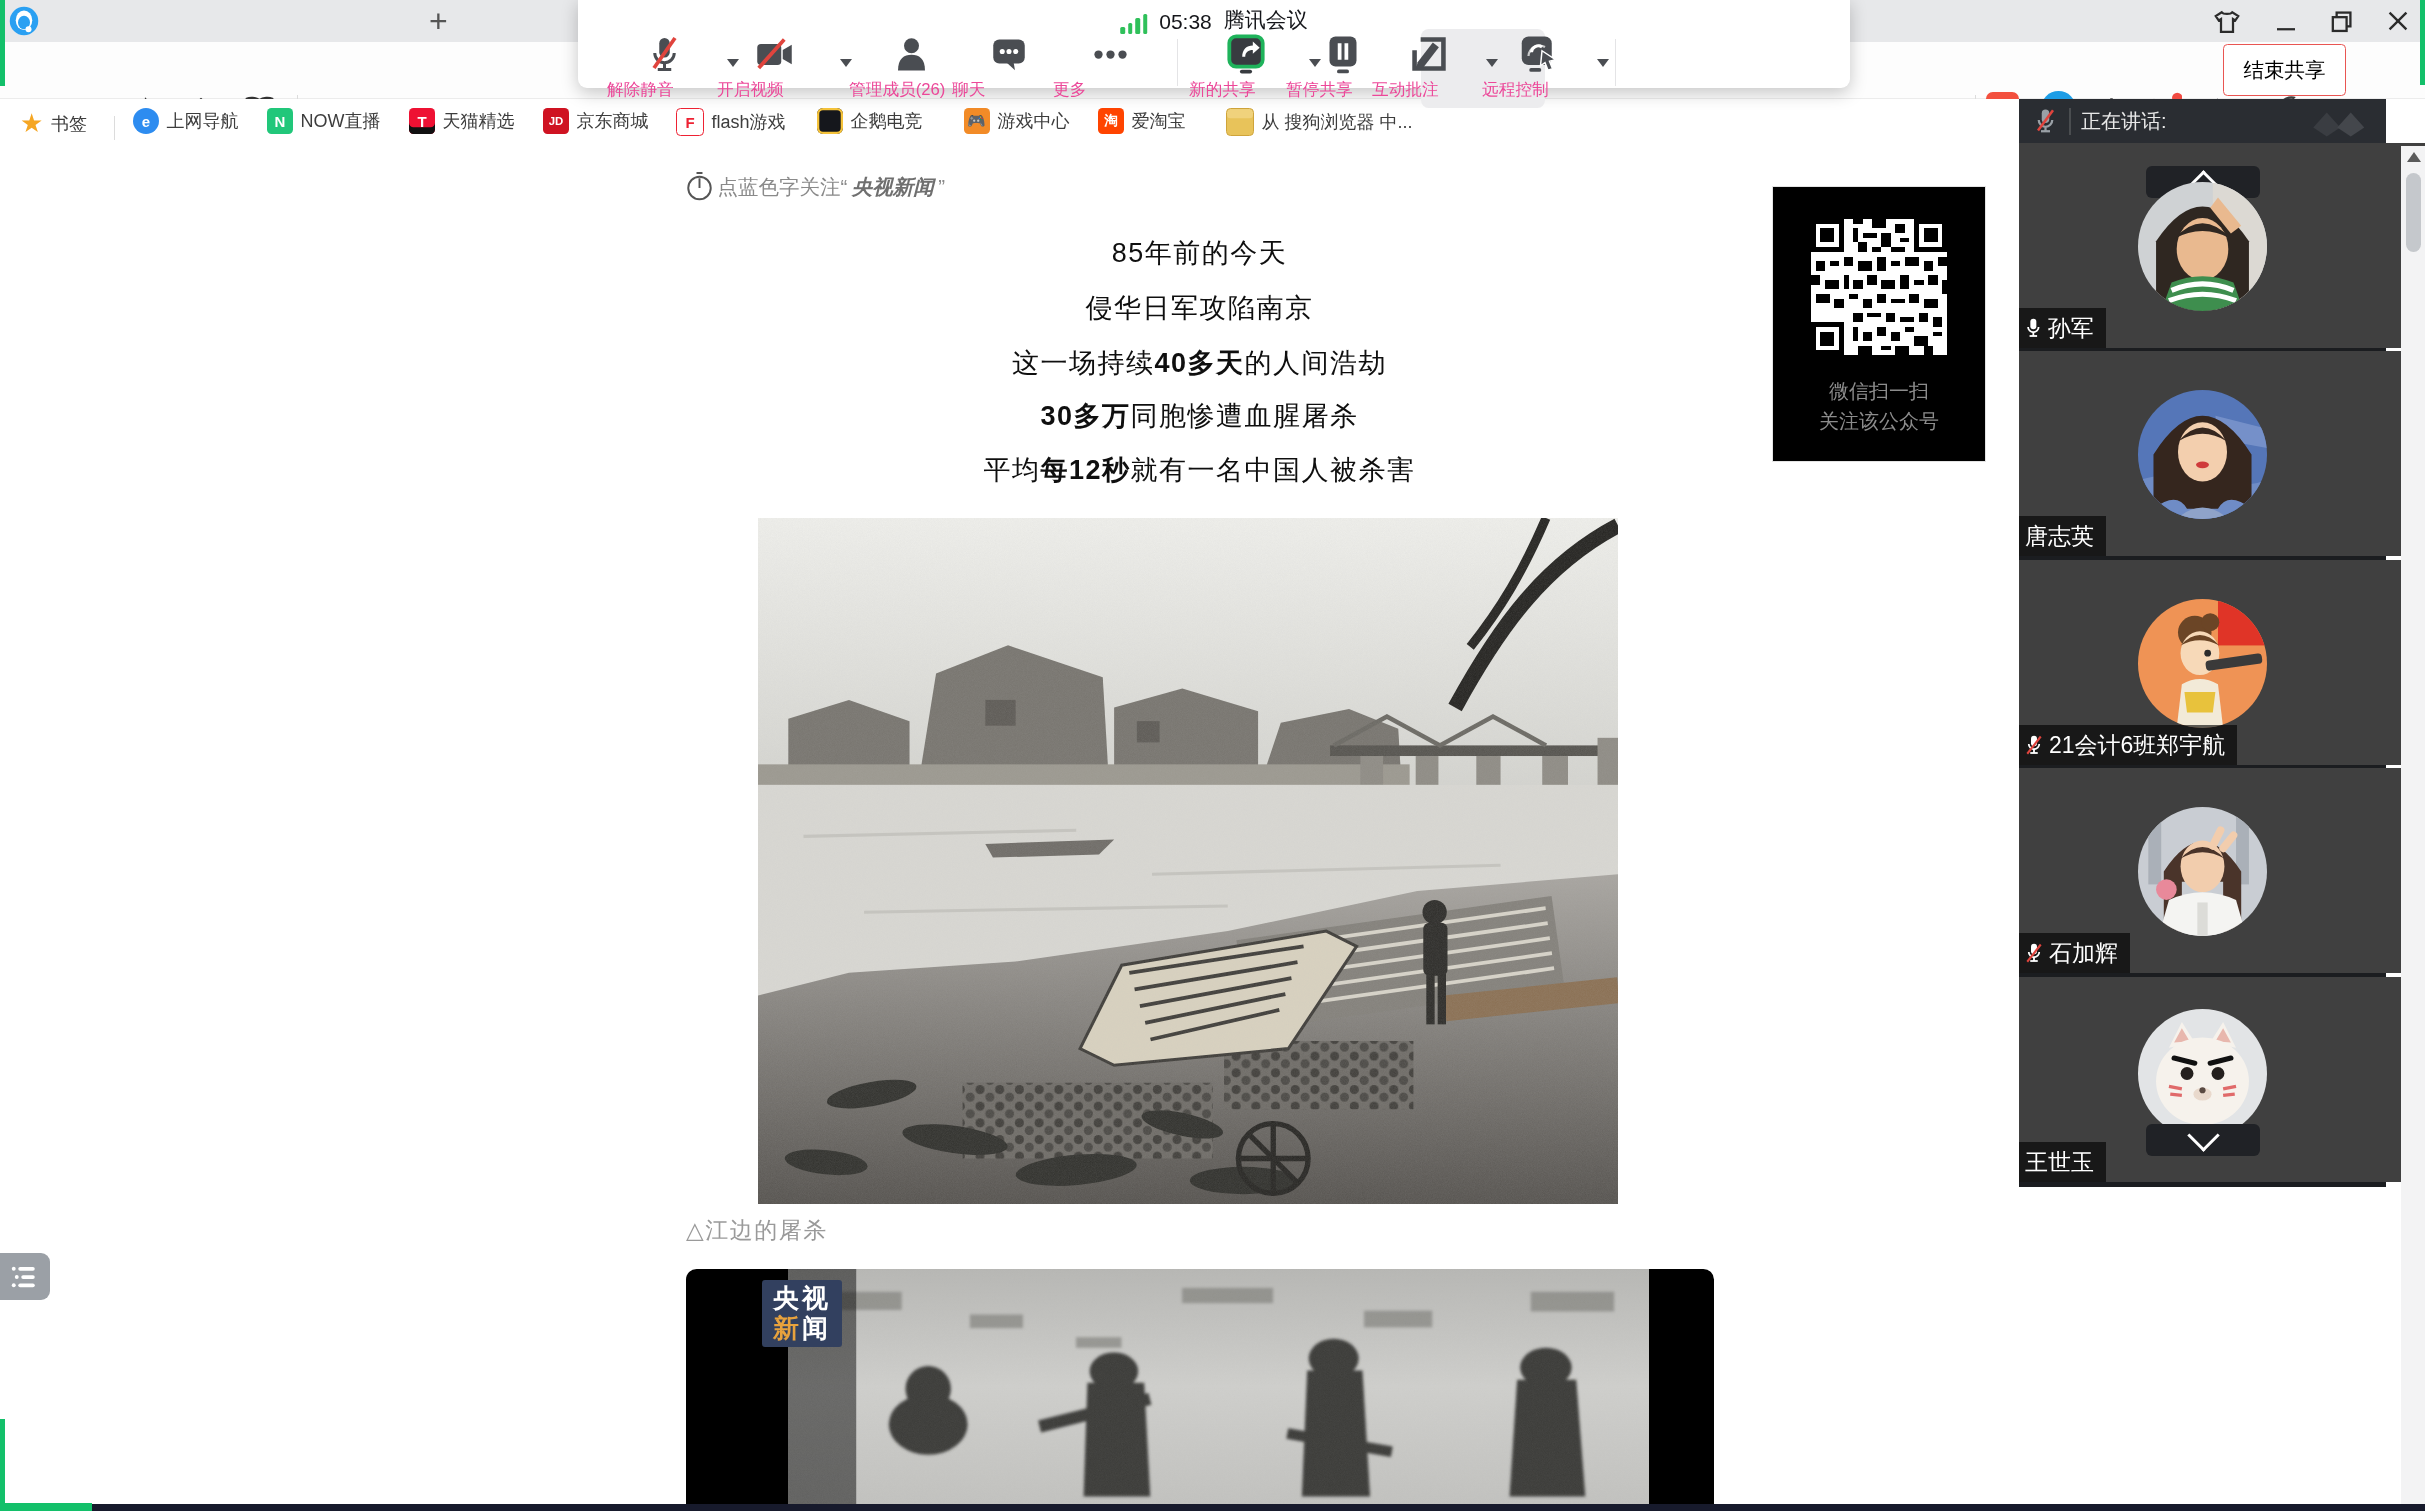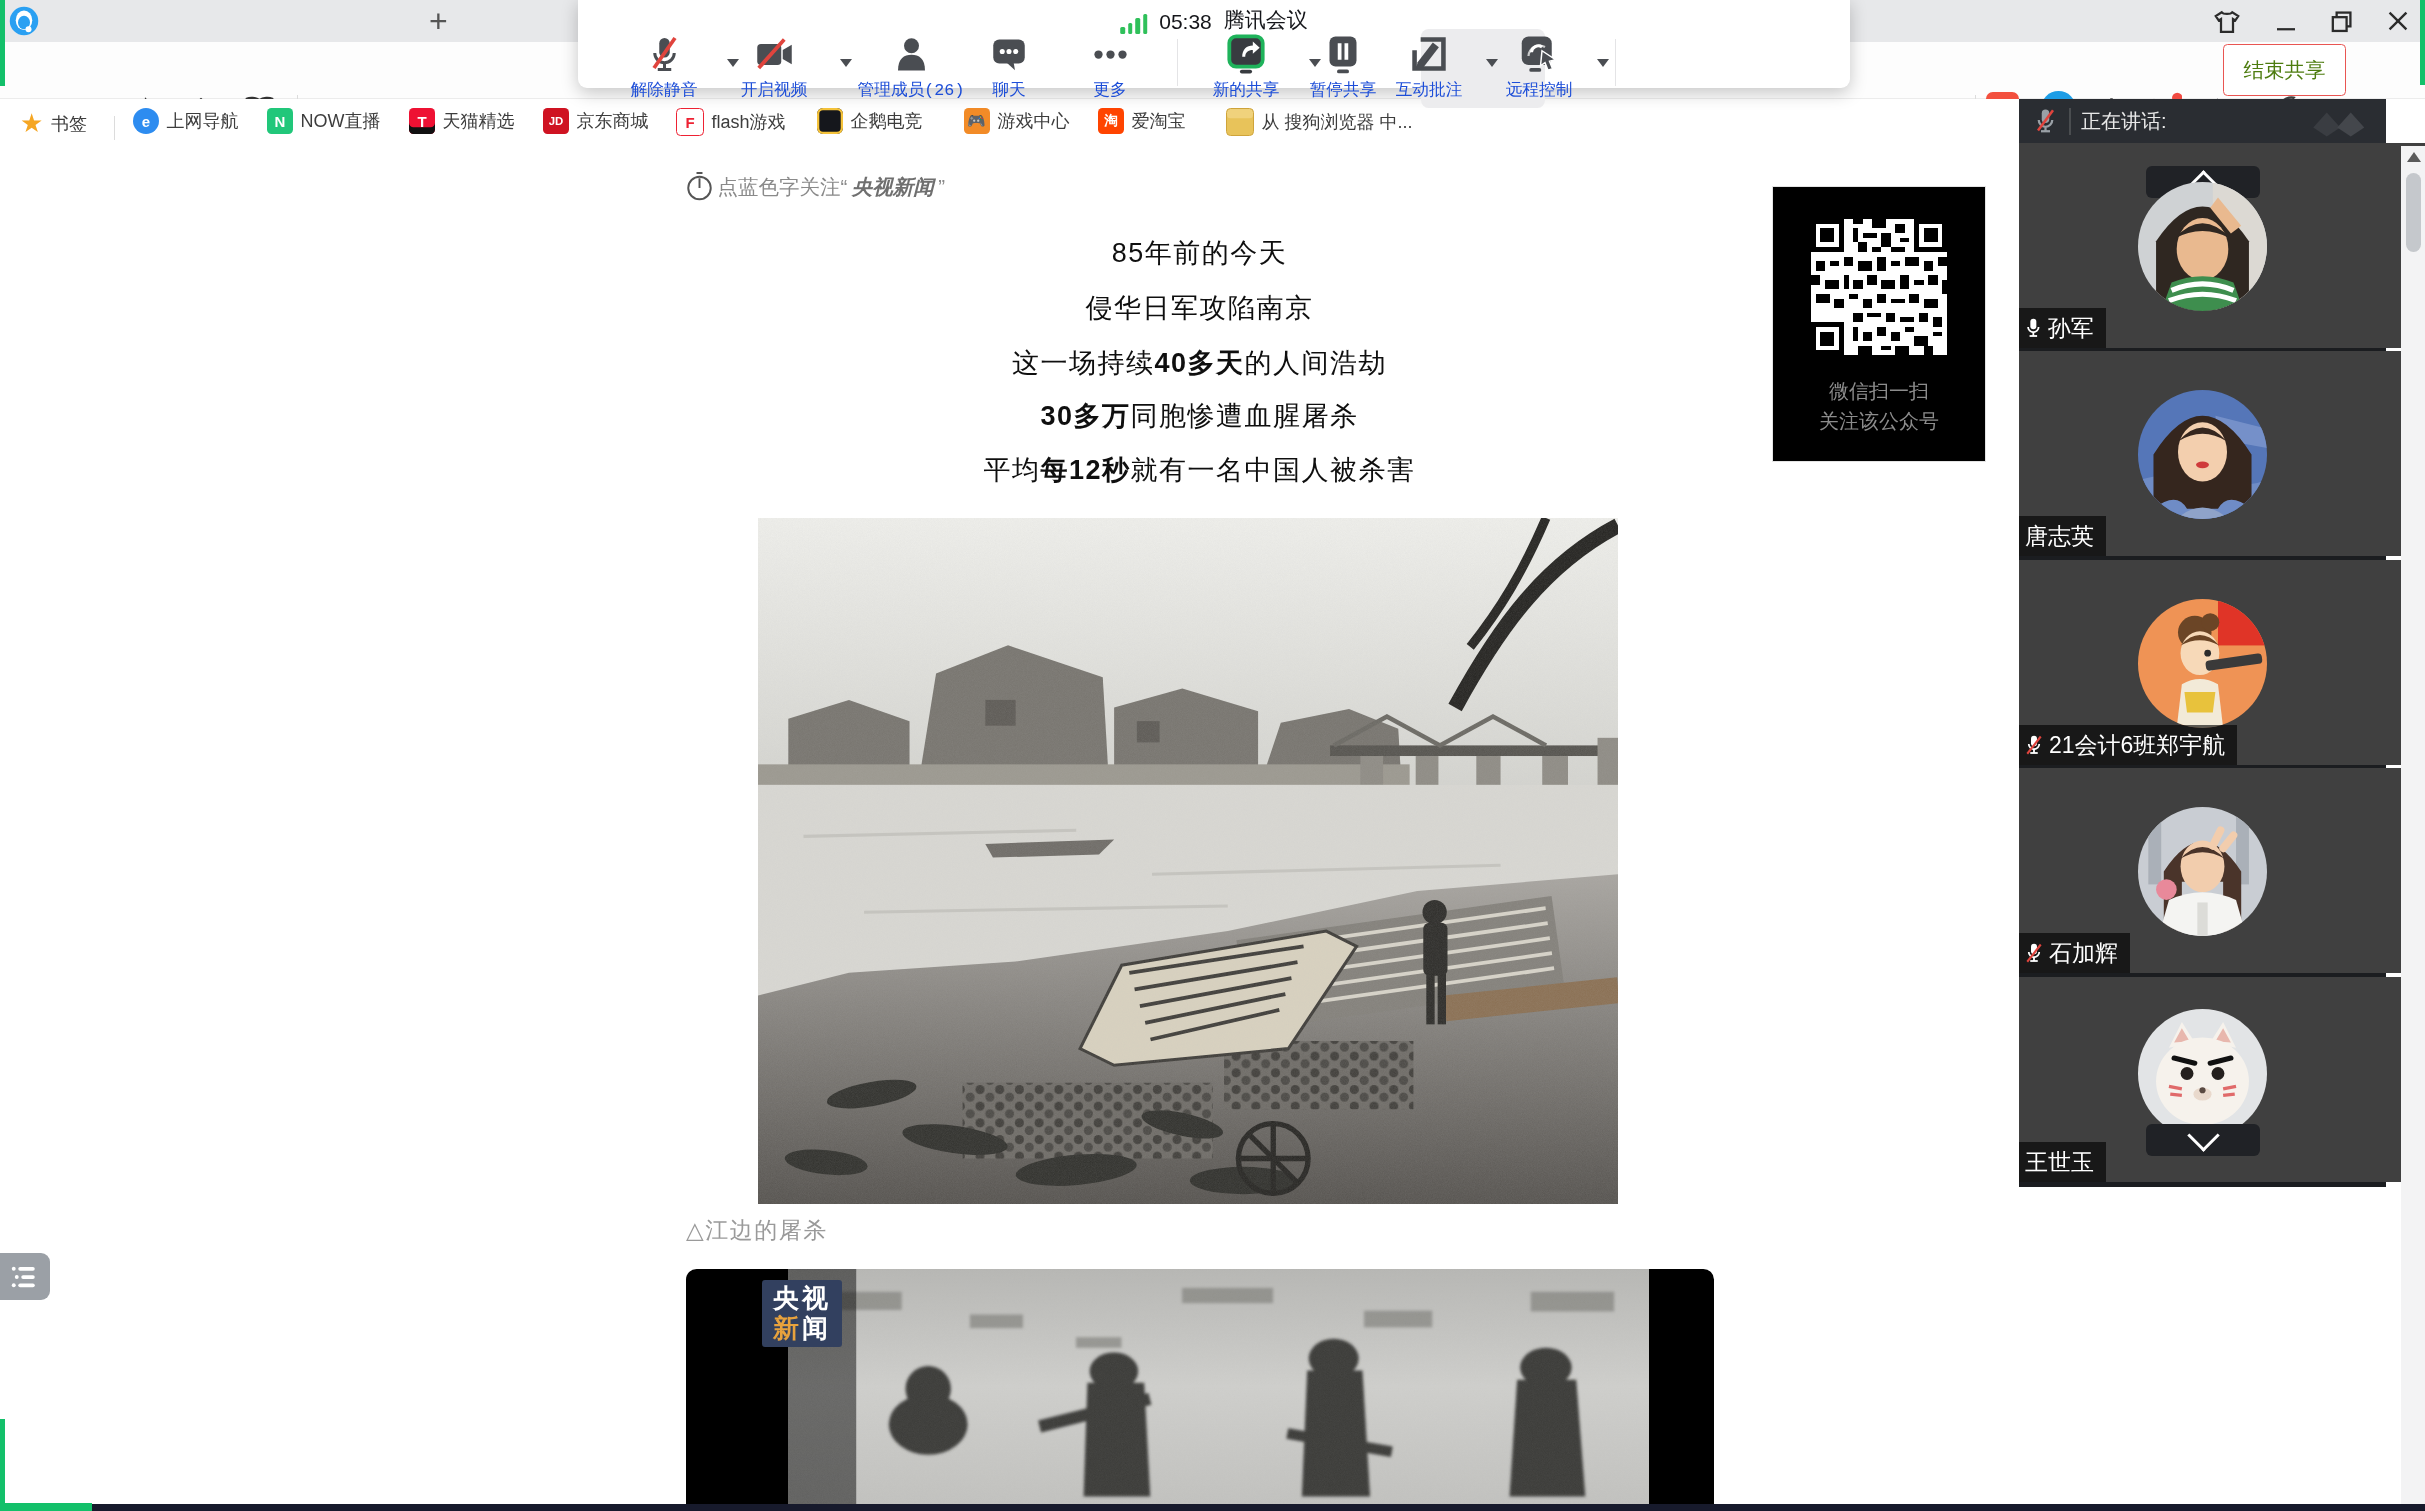--- a/index.html
+++ b/index.html
@@ -27,29 +27,29 @@
   .bmicon{width:26px;height:26px;border-radius:4.5px;display:flex;align-items:center;justify-content:center;
           color:#fff;font-size:15px;font-weight:bold;flex:none;}
   .vsep{width:0.8px;background:#dcdcdc;}
   
   .share-toolbar{left:578px;top:0;width:1272px;height:88px;background:#fff;
     border-radius:0 0 9px 9px;box-shadow:0 4.5px 16.7px rgba(0,0,0,.22);}
   .status{left:50%;top:6px;transform:translateX(-50%);display:flex;align-items:flex-end;gap:12px;
           font-size:21px;color:#15161a;position:absolute;}
   .sigbar{display:flex;align-items:flex-end;gap:3px;height:21px;}
   .sigbar i{display:block;width:4.5px;background:#2fc05a;border-radius:1.5px;}
-  .mbtn{position:absolute;top:33px;width:114px;text-align:center;color:#1d4ed8;font-family:Liberation Mono, monospace;}
+  .mbtn{position:absolute;top:33px;width:114px;color:#ec4899;}
   .mbtn .ic{height:42px;display:flex;align-items:center;justify-content:center;}
   .mbtn .lb{font-size:16.7px;margin-top:3px;white-space:nowrap;}
   .caret{position:absolute;top:59px;width:0;height:0;border-left:6.8px solid transparent;
          border-right:6.8px solid transparent;border-top:8.3px solid #4a4d52;}
   .tsep{position:absolute;top:39px;width:0.8px;height:47px;background:#e4e4e6;}
   .members-hl{position:absolute;left:843px;top:29px;width:124px;height:79px;background:#ececee;border-radius:7.6px;}
   .endshare{position:absolute;left:1645px;top:44px;width:121px;height:50px;border:1.5px solid #e95552;
-            border-radius:4.5px;color:#4d7c0f;font-size:20.5px;display:flex;align-items:center;justify-content:center;background:#fff;}
+            border-radius:4.5px;color:#000000;font-size:20.5px;display:flex;align-items:center;justify-content:center;background:#fff;}
   
   .hint{left:686px;top:173px;display:flex;align-items:center;gap:4.5px;color:#8a8a8a;font-size:20.5px;position:absolute;}
   .hint b{color:#6f6f6f;font-style:italic;}
   .artline{left:686px;width:1027px;text-align:center;font-size:27px;color:#0f0f0f;position:absolute;letter-spacing:1.5px;}
   .caption{left:686px;top:1214px;font-size:23px;color:#9a9a9a;position:absolute;letter-spacing:1.5px;}
   .qrpanel{left:1772px;top:186px;width:212px;height:274px;border:0.8px solid #e3e3e3;background:#000000;}
   .qrtxt{width:212px;text-align:center;font-size:20px;color:#8c8c8c;position:absolute;}
   .videobox{left:686px;top:1269px;width:1028px;height:235px;background:#000;border-radius:10.6px 10.6px 0 0;overflow:hidden;}
   .badge{left:76px;top:10.6px;width:80px;height:67px;background:#32405f;border-radius:3px;
          display:flex;flex-direction:column;align-items:center;justify-content:center;position:absolute;

